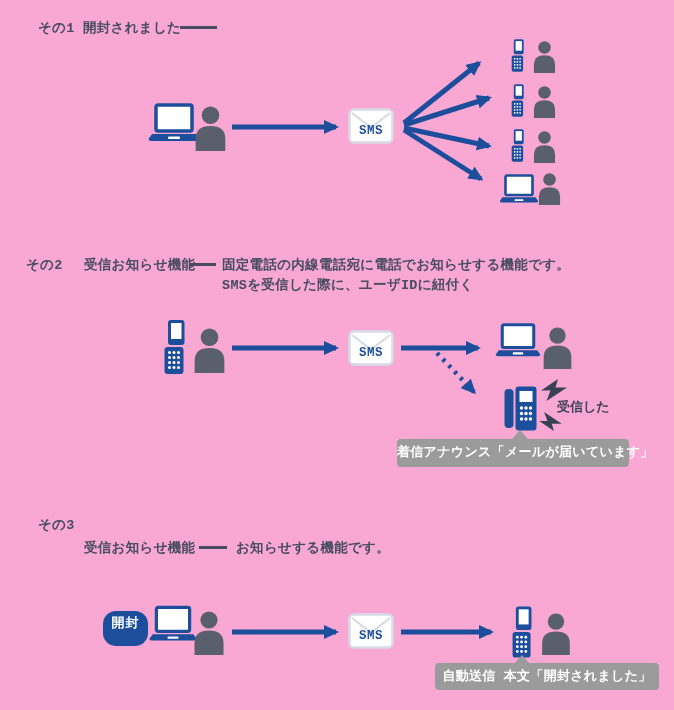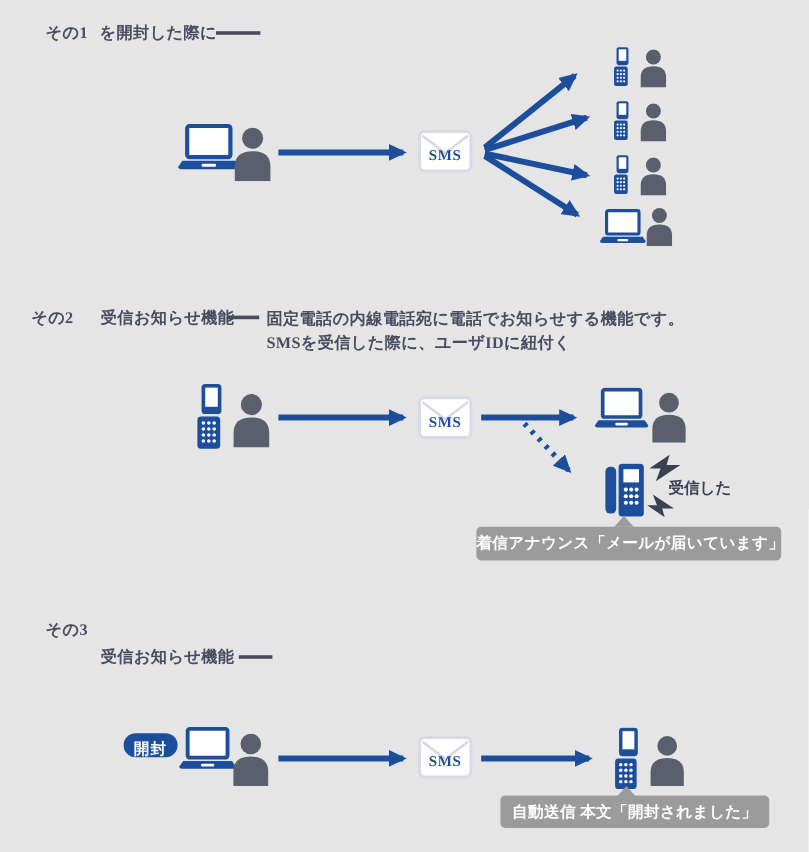--- a/index.html
+++ b/index.html
@@ -1,18 +1,18 @@
 <!DOCTYPE html>
 <html><head>
 <meta charset="utf-8">
 <style>
   html,body { margin:0; padding:0; background:#fff; }
   .page {
-    position:relative; width:674px; height:710px; background:#e5e5e5;
-    font-family:Liberation Serif, serif; overflow:hidden;
+    position:relative; width:674px; height:710px; background:#f9a8d4;
+    font-family:Liberation Mono, monospace; overflow:hidden;
   }
   .arrow-layer { position:absolute; left:0; top:0; z-index:1; }
   .ar { stroke:#1d4e9c; stroke-width:5; fill:none; marker-end:url(#ah); }
   .ar.dotted { stroke-width:4.5; stroke-dasharray:3 5.5; }
 
   .h-label,.h-title {
     position:absolute; z-index:2; font-size:13.5px; font-weight:700;
     color:#474c60; white-space:nowrap; letter-spacing:0.3px;
   }
   .h-dash { position:absolute; z-index:2; height:2.5px; background:#474c60; }
@@ -64,21 +64,21 @@
 
     <line class="ar" x1="232" y1="348" x2="336" y2="348"></line>
     <line class="ar" x1="401" y1="348" x2="478" y2="348"></line>
     <line class="ar dotted" x1="437" y1="353" x2="474" y2="392"></line>
 
     <line class="ar" x1="232" y1="632" x2="336" y2="632"></line>
     <line class="ar" x1="401" y1="632" x2="491" y2="632"></line>
   </svg>
 
   <span class="h-label" style="left:38px; top:19px">その1</span>
-  <span class="h-title" style="left:83px; top:19px">を開封した際に</span>
+  <span class="h-title" style="left:83px; top:19px">開封されました</span>
   <span class="h-dash" style="left:180px; top:26px; width:37px"></span>
 
   <div class="icon" style="left:148px; top:103px; width:52px; height:40px">
     <svg viewBox="0 0 52 40">
         <rect x="8" y="2" width="36" height="26" rx="2" fill="#fff" stroke="#1d4e9c" stroke-width="3.5"></rect>
         <path d="M4 31 L48 31 L51.5 36 Q51.5 38 49 38 L3 38 Q0.5 38 0.5 36 Z" fill="#1d4e9c"></path>
         <rect x="20" y="33.5" width="12" height="2.5" rx="1" fill="#fff"></rect>
       </svg>
   </div>
   <div class="icon" style="left:194px; top:106px; width:33px; height:45px">
@@ -258,29 +258,30 @@
         <path d="M17 0 L0 11.5 L9.5 11.5 L5.5 22 L26 8.5 L14.5 8.5 Z" fill="#3b4154"></path>
       </svg>
   </div>
   <div class="icon" style="left:537px; top:412px; width:27px; height:19px; transform:scaleY(-1)">
     <svg viewBox="0 0 26 22">
         <path d="M17 0 L0 11.5 L9.5 11.5 L5.5 22 L26 8.5 L14.5 8.5 Z" fill="#3b4154"></path>
       </svg>
   </div>
   <span class="vibes" style="left:557px; top:398px">受信した</span>
   <div class="callout-tip" style="left:512px; top:430px"></div>
-  <div class="callout" style="left:397px; top:439px; width:254px; height:28px; line-height:28px">着信アナウンス「メールが届いています」</div>
+  <div class="callout" style="left:397px; top:439px; width:232px; height:28px; line-height:28px">着信アナウンス「メールが届いています」</div>
 
   <span class="h-label" style="left:38px; top:516px">その3</span>
   <span class="h-title" style="left:84px; top:539px">受信お知らせ機能</span>
   <span class="h-dash" style="left:199px; top:546px; width:28px"></span>
   <div class="h-desc" style="left:236px; top:539px">
-  </div>
-
-  <div class="badge" style="left:103px; top:611px; width:45px; height:20px; line-height:25px">開封</div>
+    <div>お知らせする機能です。</div>
+  </div>
+
+  <div class="badge" style="left:103px; top:611px; width:45px; height:35px; line-height:25px">開封</div>
   <div class="icon" style="left:149px; top:605px; width:48px; height:38px">
     <svg viewBox="0 0 52 40">
         <rect x="8" y="2" width="36" height="26" rx="2" fill="#fff" stroke="#1d4e9c" stroke-width="3.5"></rect>
         <path d="M4 31 L48 31 L51.5 36 Q51.5 38 49 38 L3 38 Q0.5 38 0.5 36 Z" fill="#1d4e9c"></path>
         <rect x="20" y="33.5" width="12" height="2.5" rx="1" fill="#fff"></rect>
       </svg>
   </div>
   <div class="icon" style="left:193px; top:611px; width:32px; height:44px">
     <svg viewBox="0 0 32 44">
         <circle cx="16" cy="9" r="8.6" fill="#5a5f6d"></circle>
@@ -313,15 +314,15 @@
         <circle cx="14.5" cy="48" r="1.5" fill="#fff"></circle>
       </svg>
   </div>
   <div class="icon" style="left:540px; top:613px; width:32px; height:42px">
     <svg viewBox="0 0 32 44">
         <circle cx="16" cy="9" r="8.6" fill="#5a5f6d"></circle>
         <path d="M1.5 44 L1.5 32 Q1.5 19.5 16 19.5 Q30.5 19.5 30.5 32 L30.5 44 Z" fill="#5a5f6d"></path>
       </svg>
   </div>
   <div class="callout-tip" style="left:514px; top:655px"></div>
-  <div class="callout" style="left:417px; top:663px; width:224px; height:27px; line-height:27px">自動送信 本文「開封されました」</div>
+  <div class="callout" style="left:435px; top:663px; width:224px; height:27px; line-height:27px">自動送信 本文「開封されました」</div>
 
 </div>
 
 </body></html>

